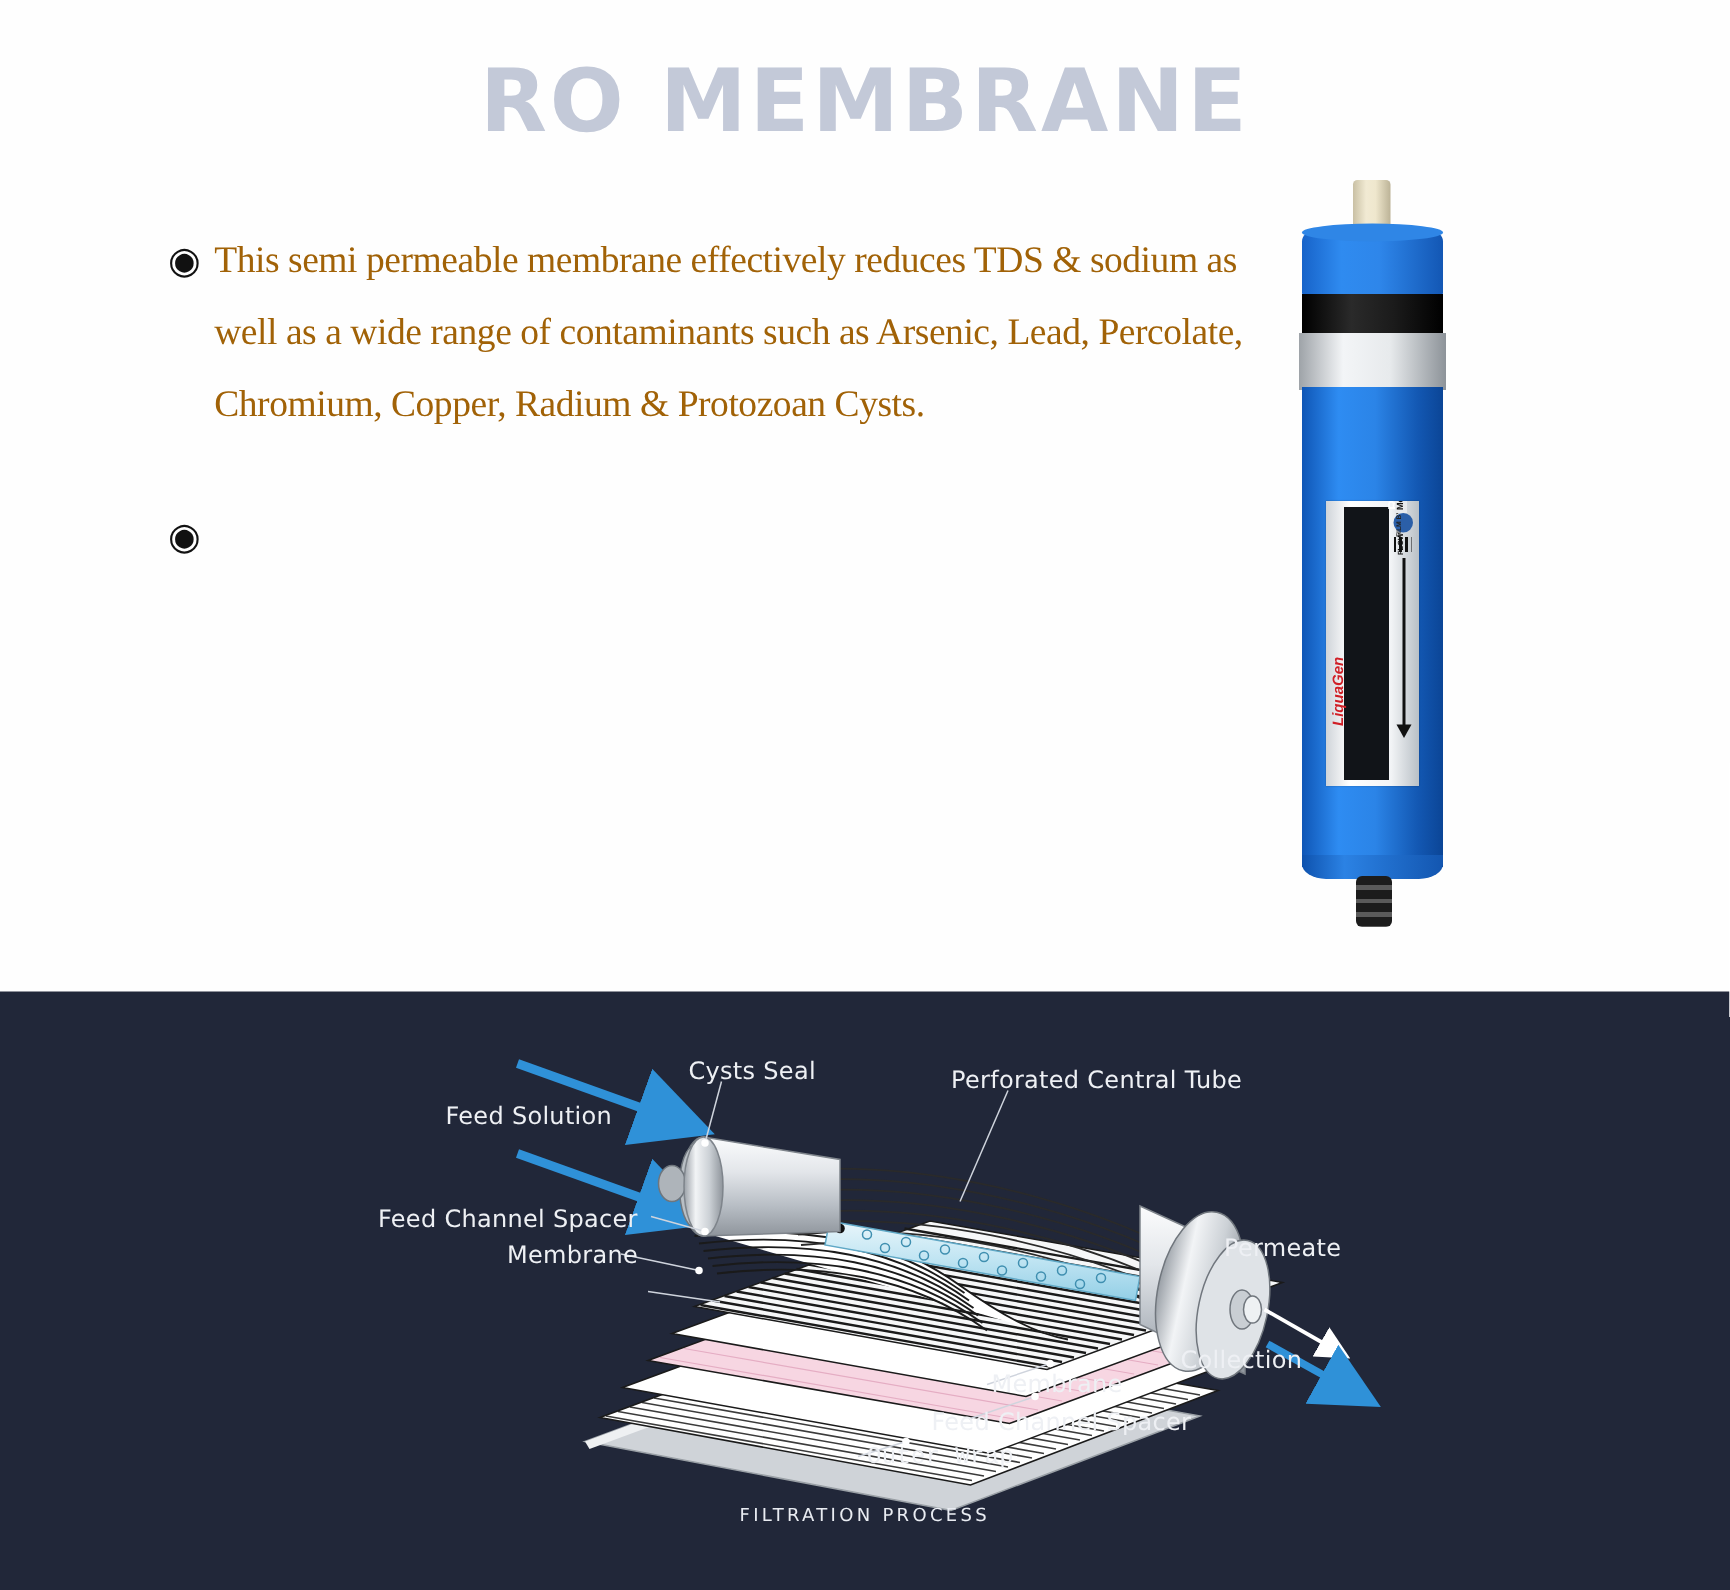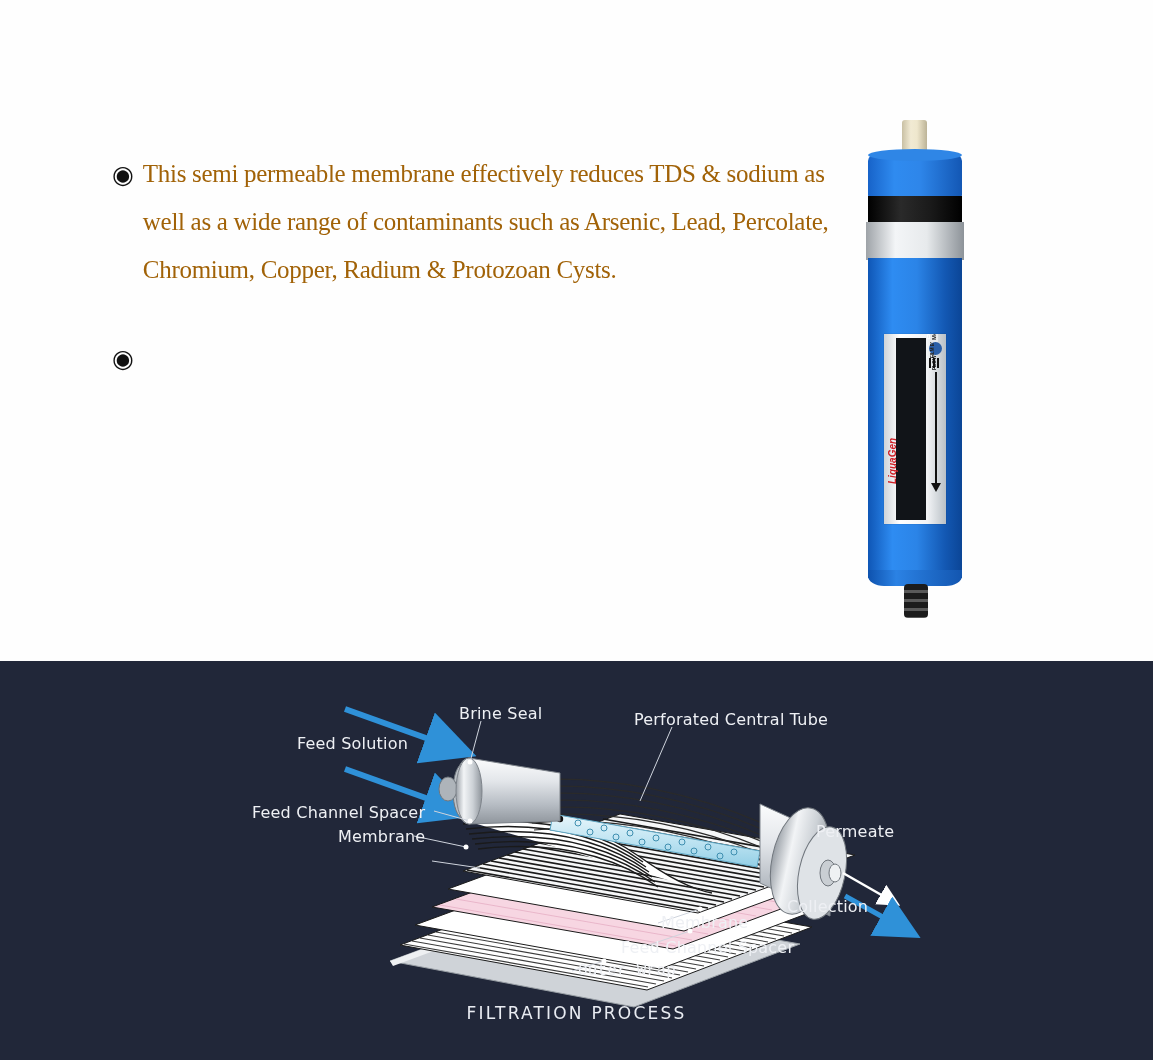--- a/index.html
+++ b/index.html
@@ -251,30 +251,31 @@
     white-space: nowrap;
     letter-spacing: .2px;
   }
   .dg-label.two-line { white-space: normal; width: 190px; line-height: 20px; }
   #filtration-caption {
     position: absolute;
     left: 0; top: 1003px;
     width: 1153px;
     text-align: center;
     color: #e9ecf2;
-    font-size: 17px;
+    font-size: 12px;
     letter-spacing: 2.2px;
     font-family: "DejaVu Sans", sans-serif;
   }
 </style>
 </head>
 <body>
 
 <section id="top-panel">
 
+  <h1 id="page-title">RO MEMBRANE</h1>
 
   <div id="copy-block">
 
     <div class="bullet-row">
       <span class="bullet-glyph">◉</span>
       <span class="bullet-text narrow">This semi permeable membrane effectively reduces TDS &amp; sodium as well as a wide range of contaminants such as Arsenic, Lead, Percolate, Chromium, Copper, Radium &amp; Protozoan Cysts.</span>
     </div>
 
     <div class="bullet-row">
       <span class="bullet-glyph">◉</span>
@@ -495,21 +496,21 @@
       <circle cx="604" cy="300" r="2.5"></circle>
     </g>
 
     <g>
       <line x1="843" y1="212" x2="885" y2="236" stroke="#ffffff" stroke-width="2.5" marker-end="url(#arrowwhite)"></line>
       <line x1="845" y1="235" x2="890" y2="260" stroke="#2f91d8" stroke-width="5" marker-end="url(#arrowblue)"></line>
     </g>
   </svg>
 
   <div class="dg-label" style="left:297px; top:73px;">Feed Solution</div>
-  <div class="dg-label" style="left:459px; top:43px;">Brine Seal</div>
+  <div class="dg-label" style="left:459px; top:43px;">Cysts Seal</div>
   <div class="dg-label" style="left:634px; top:49px;">Perforated Central Tube</div>
   <div class="dg-label" style="left:252px; top:142px;">Feed Channel Spacer</div>
   <div class="dg-label" style="left:338px; top:166px;">Membrane</div>
   <div class="dg-label" style="left:661px; top:252px;">Membrane</div>
   <div class="dg-label" style="left:621px; top:277px;">Feed Channel Spacer</div>
   <div class="dg-label" style="left:578px; top:301px;font-family:Liberation Mono, monospace;">Outer Wrap</div>
   <div class="dg-label" style="left:816px; top:161px;">Permeate</div>
   <div class="dg-label" style="left:787px; top:236px;">Collection</div>
 
 </section>

